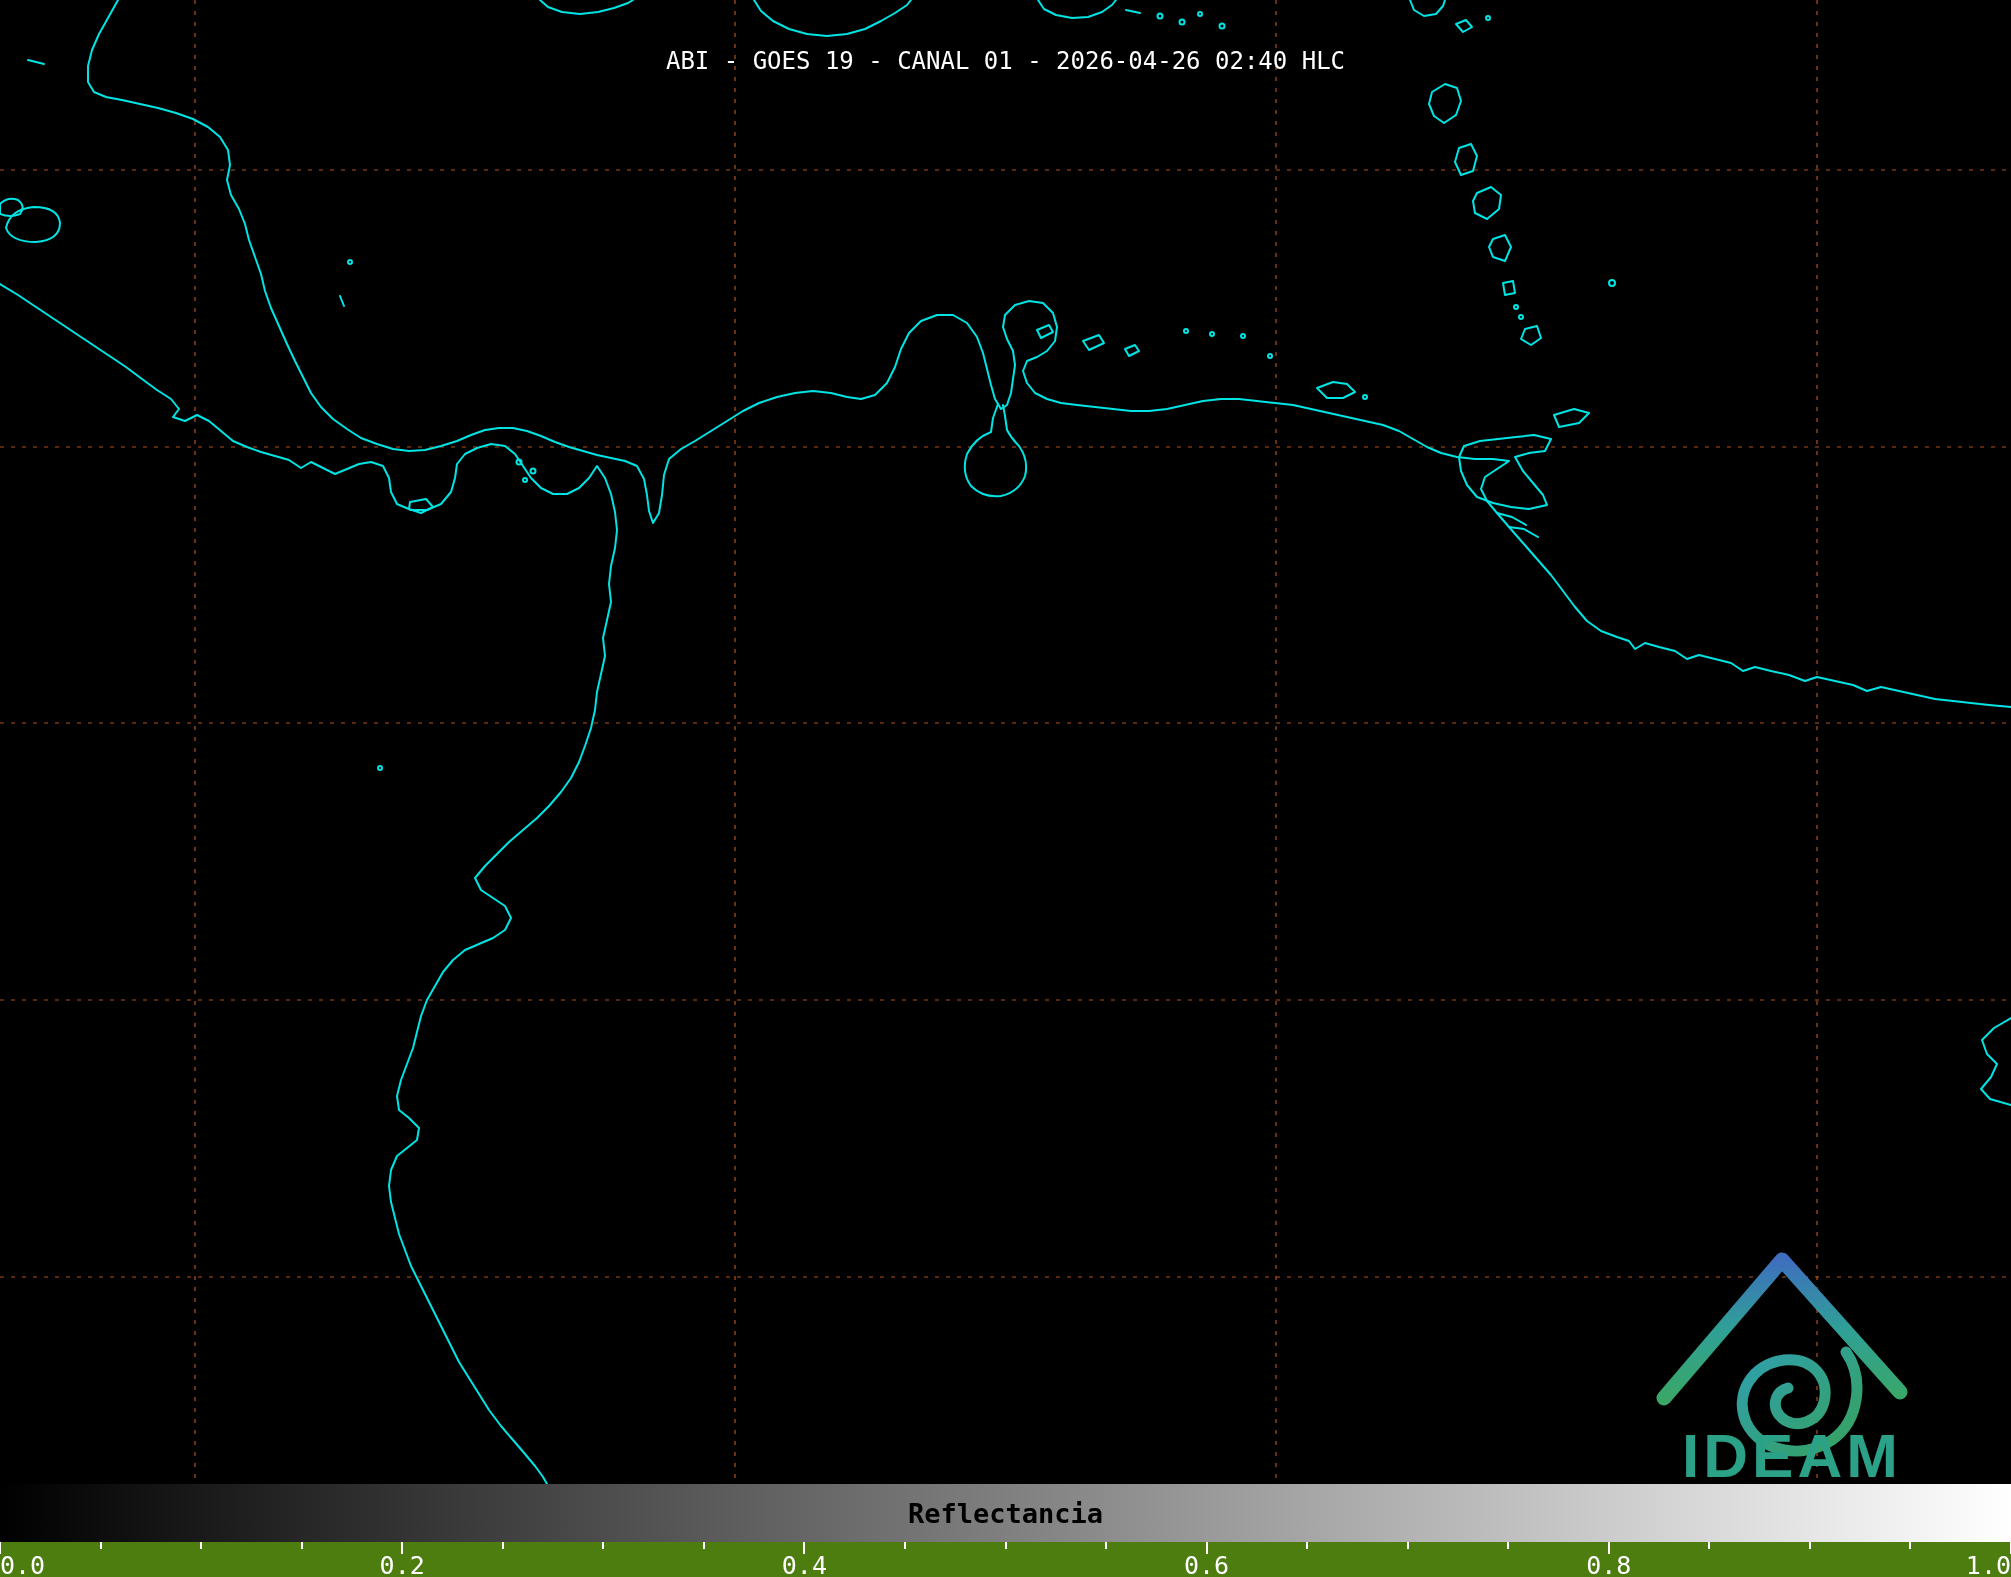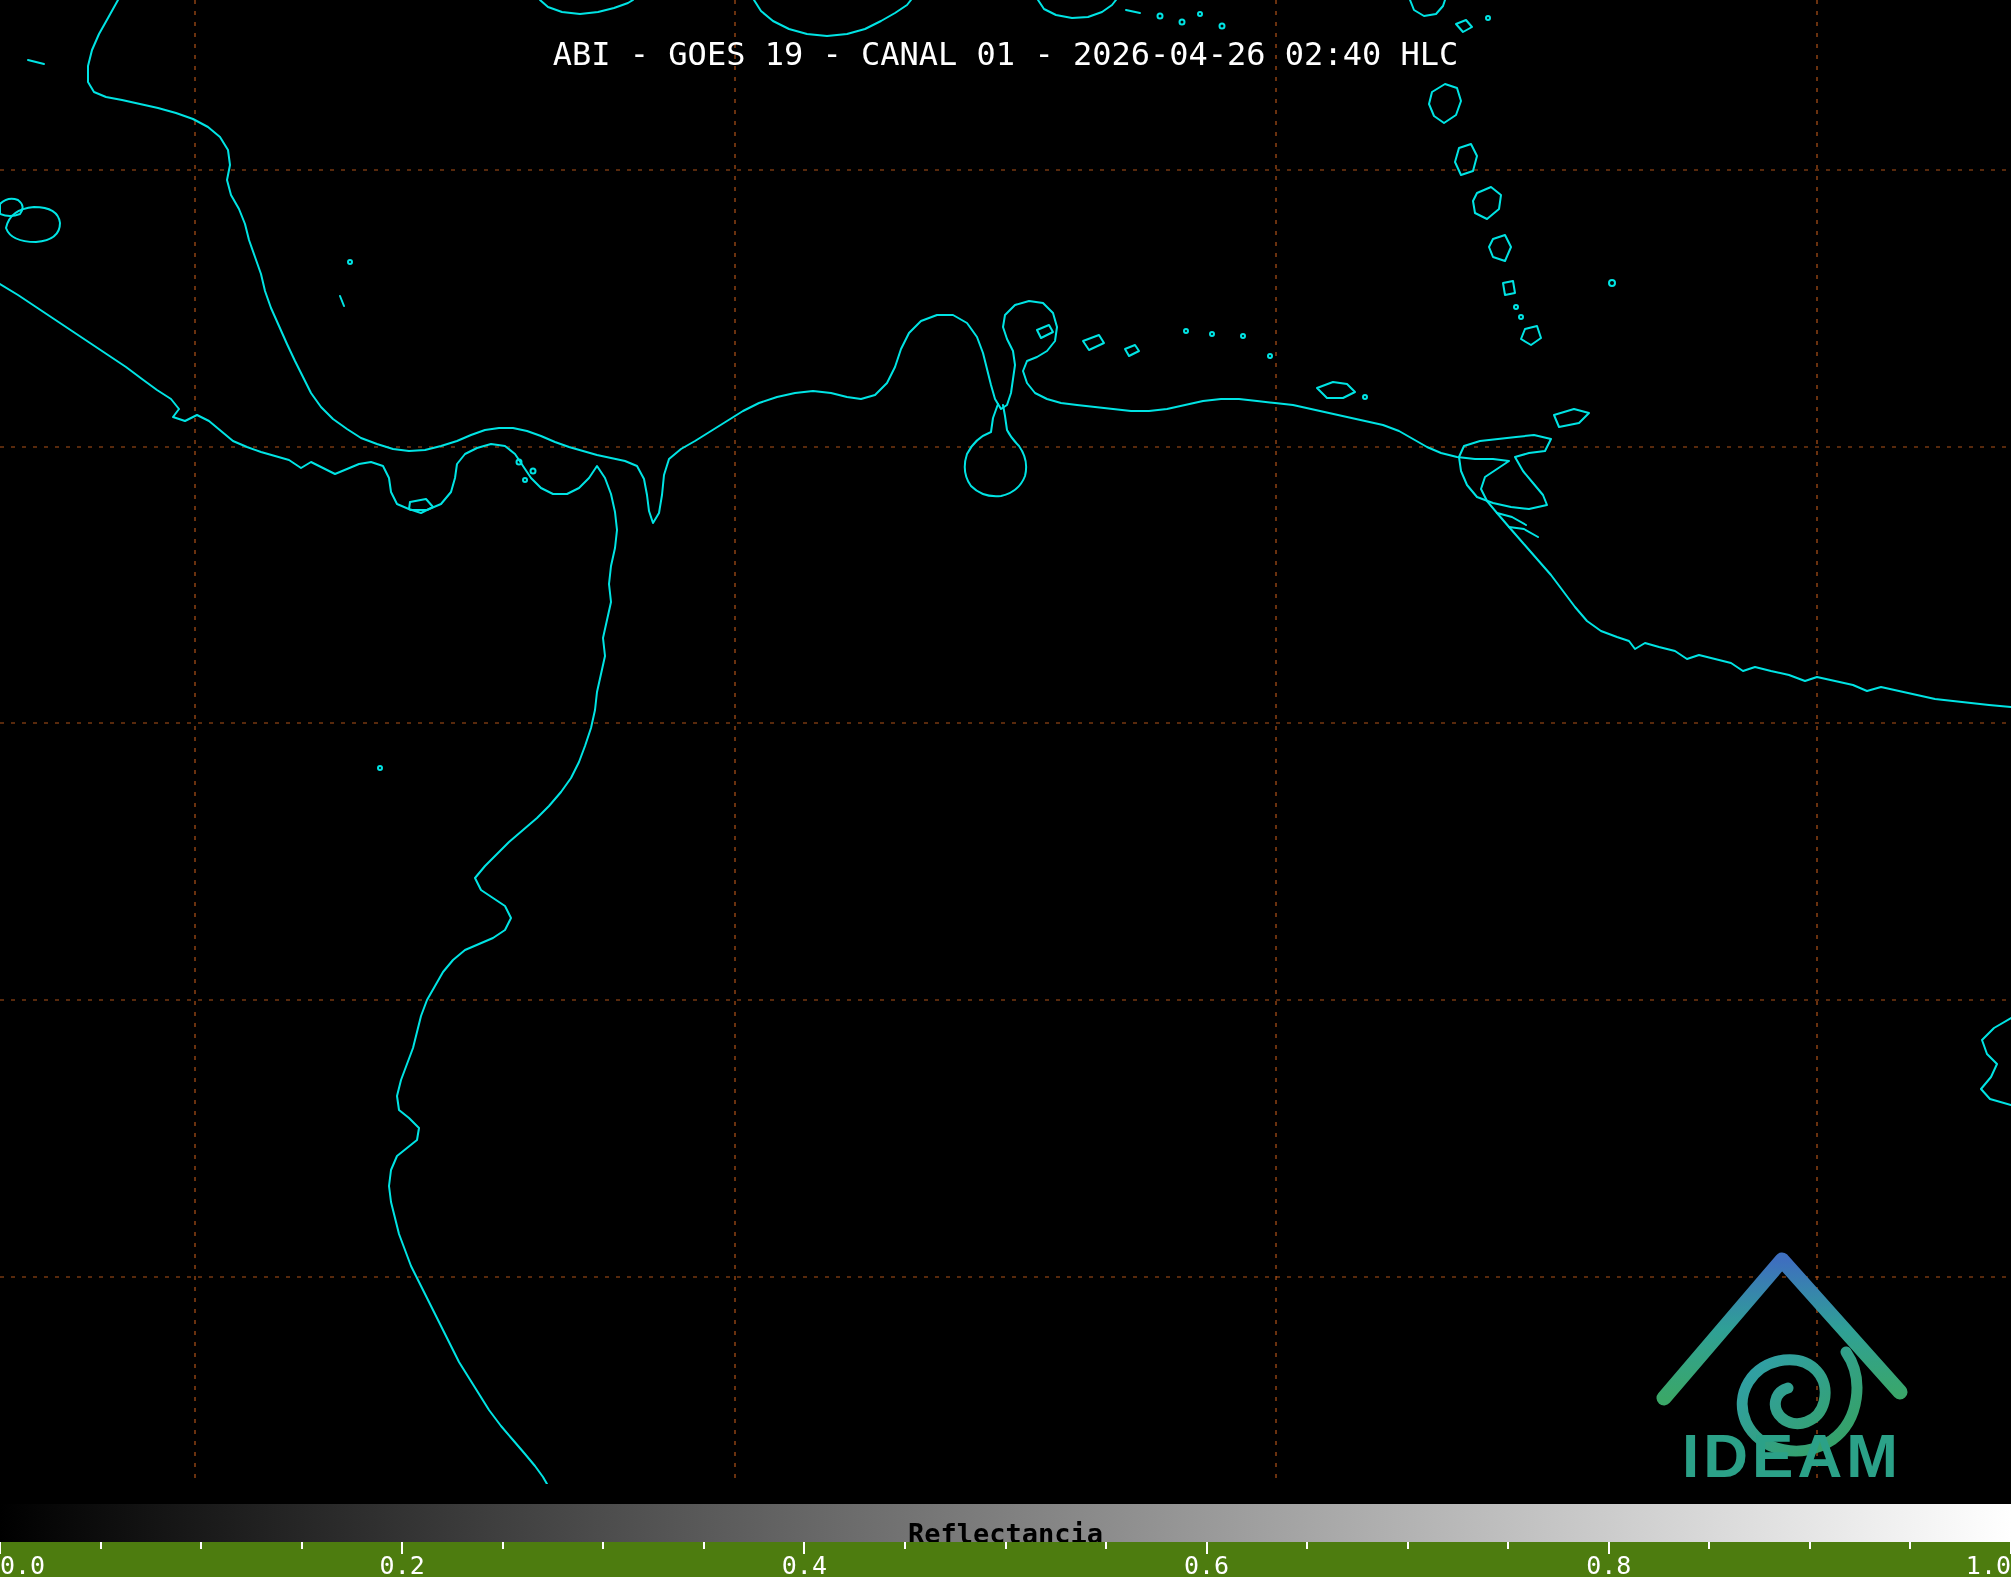--- a/index.html
+++ b/index.html
@@ -4,22 +4,22 @@
 <style>
   html,body{margin:0;padding:0;background:#000;}
   .screen{
     position:relative;width:2011px;height:1577px;background:#000;
     overflow:hidden;font-family:"DejaVu Sans Mono",monospace;
   }
   .map-svg{position:absolute;left:0;top:0;}
   #grid-layer line{stroke-dasharray:4 7;stroke-width:1.2;opacity:.92;}
   #coast-layer{fill:none;stroke-width:2;stroke-linejoin:round;stroke-linecap:round;}
   .title{
-    position:absolute;top:35px;left:50%;transform:translateX(-50%);
-    color:#ffffff;font-size:32px;white-space:nowrap;letter-spacing:0px;text-align:right;
+    position:absolute;top:47px;left:50%;transform:translateX(-50%);
+    color:#ffffff;font-size:24px;white-space:nowrap;letter-spacing:0px;text-align:right;
   }
   .colorbar{position:absolute;left:0;right:0;bottom:0;height:93px;}
   .bar{
     position:absolute;left:0;right:0;top:0;height:58px;
     display:flex;align-items:center;justify-content:center;
   }
   .bar-label{font-weight:bold;color:#000;font-size:27px;}
   .ticks-strip{position:absolute;left:0;right:0;top:58px;height:35px;background:#4d7c0f;}
   .tick{position:absolute;top:0;width:2px;height:7px;background:#fff;transform:translateX(-1px);}
   .tick.major{height:12px;}
@@ -110,21 +110,21 @@
     <g>
       <path d="M 1664,1398 L 1782,1260 L 1900,1392" fill="none" stroke="url(#mtnGrad)" stroke-width="15" stroke-linecap="round" stroke-linejoin="round"></path>
       <path d="M 1846,1352 C 1864,1378 1860,1420 1832,1440 C 1802,1460 1760,1452 1746,1422 C 1734,1394 1752,1364 1784,1360 C 1812,1357 1830,1378 1824,1402 C 1819,1422 1796,1430 1782,1418 C 1771,1408 1774,1392 1788,1388" fill="none" stroke="url(#swirlGrad)" stroke-width="11" stroke-linecap="round"></path>
       <text id="logo-text" x="1792" y="1477" text-anchor="middle" font-size="62" font-weight="bold" letter-spacing="4" font-family="Liberation Sans, sans-serif" fill="#2ba188">IDEAM</text>
     </g>
   </svg>
 
   <div class="title">ABI - GOES 19 - CANAL 01 - 2026-04-26 02:40 HLC</div>
 
   <div class="colorbar">
-    <div class="bar" id="bar" style="background: linear-gradient(to right, rgb(0, 0, 0), rgb(255, 255, 255)); margin-top: 20px;">
+    <div class="bar" id="bar" style="background: linear-gradient(to right, rgb(0, 0, 0), rgb(255, 255, 255));">
       <span class="bar-label">Reflectancia</span>
     </div>
     <div class="ticks-strip" id="ticks-strip">
         <span class="tick major" style="left: 0%;"></span>
         <span class="tick" style="left: 5%;"></span>
         <span class="tick" style="left: 10%;"></span>
         <span class="tick" style="left: 15%;"></span>
         <span class="tick major" style="left: 20%;"></span>
         <span class="tick" style="left: 25%;"></span>
         <span class="tick" style="left: 30%;"></span>

